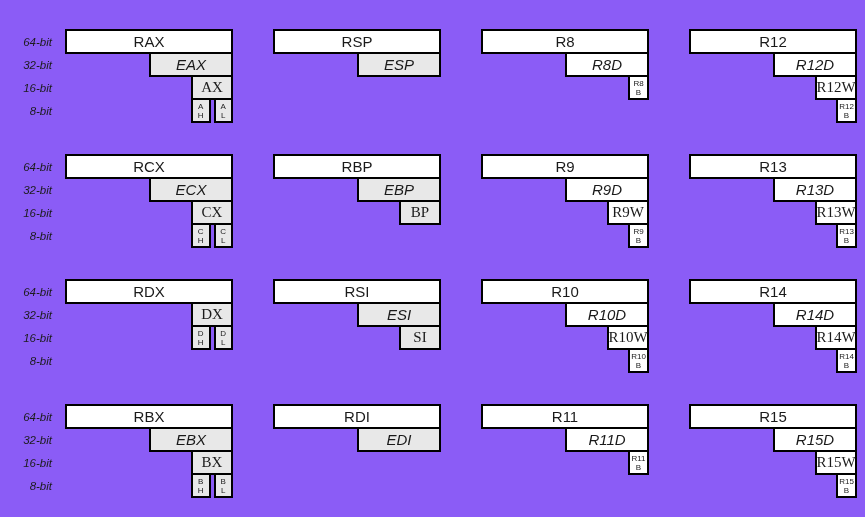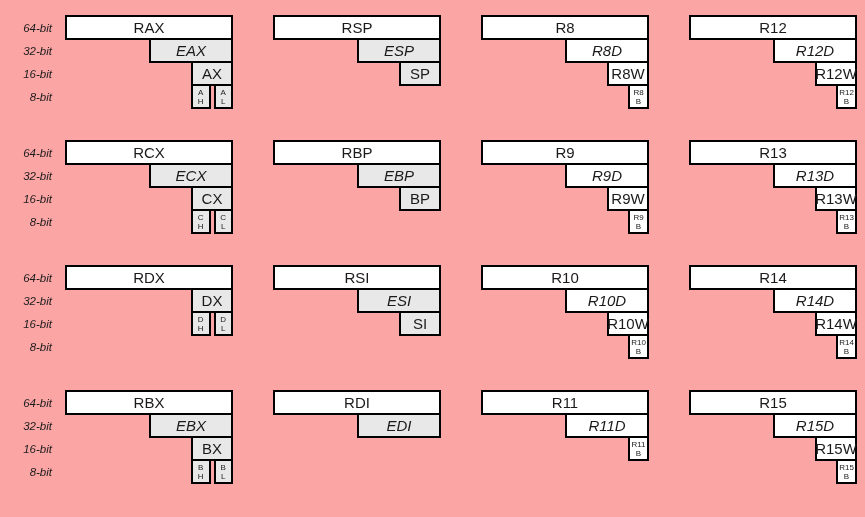--- a/index.html
+++ b/index.html
@@ -7,23 +7,23 @@
     padding: 0;
     background: #ffffff;
     font-family: "Liberation Sans", sans-serif;
     color: #1a1a1a;
   }
   .canvas {
     position: relative;
     width: 865px;
     height: 517px;
     overflow: hidden;
-    background: #fca5a5;
+    background: #8b5cf6;
     box-sizing: border-box;
-    padding-top: 15px;
+    padding-top: 29px;
   }
   .group-row {
     display: flex;
     align-items: flex-start;
     margin-bottom: 31px;
   }
   .label-col {
     width: 65px;
     box-sizing: border-box;
     padding-right: 13px;
@@ -61,21 +61,21 @@
     display: flex;
     align-items: center;
     justify-content: center;
     font-size: 15px;
     line-height: 1;
     color: #1a1a1a;
   }
   .shaded { background: #e8e8e8; }
   .w64 { width: 100%; }
   .w32 { width: 50%; font-style: italic; }
-  .w16 { width: 25%; }
+  .w16 { width: 25%; font-family: Liberation Serif, serif; }
   .w8  { width: 12.5%; }
   .pair {
     width: 25%;
     display: flex;
     gap: 3px;
   }
   .pair .box { flex: 1 1 0; }
   .stack {
     flex-direction: column;
     font-size: 8px;
@@ -118,34 +118,28 @@
             </div>
           </div>
         </div>
         <div class="reg-cell">
           <div class="rrow">
             <div class="box w64">RSP</div>
           </div>
           <div class="rrow">
             <div class="box w32 shaded">ESP</div>
           </div>
-          <div class="rrow">
-            <div class="box w16 shaded">SP</div>
-          </div>
           <div class="rrow"></div>
         </div>
         <div class="reg-cell">
           <div class="rrow">
             <div class="box w64">R8</div>
           </div>
           <div class="rrow">
             <div class="box w32">R8D</div>
-          </div>
-          <div class="rrow">
-            <div class="box w16">R8W</div>
           </div>
           <div class="rrow">
             <div class="box stack w8">
               <span>R8</span>
               <span>B</span>
             </div>
           </div>
         </div>
         <div class="reg-cell">
           <div class="rrow">

